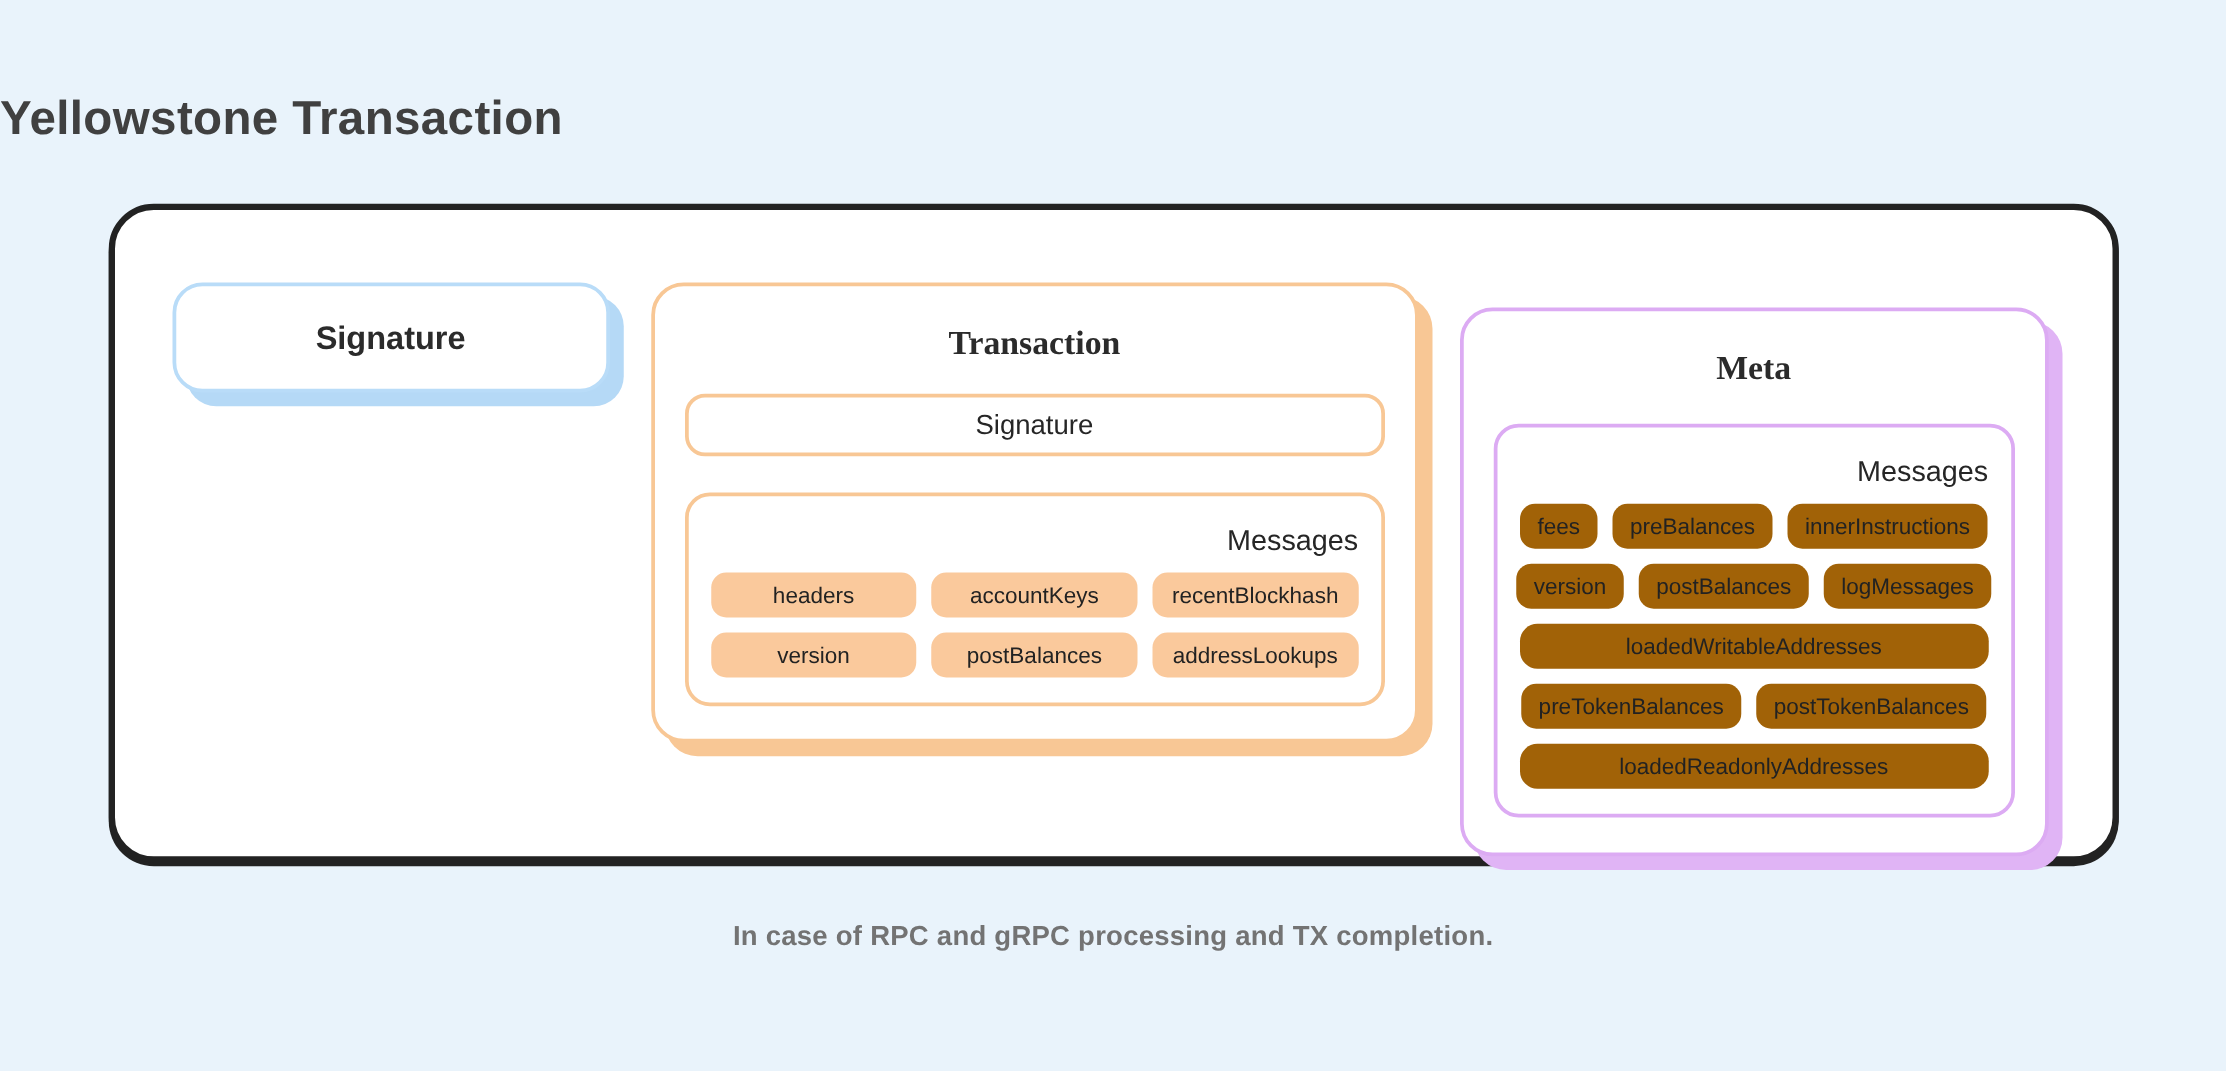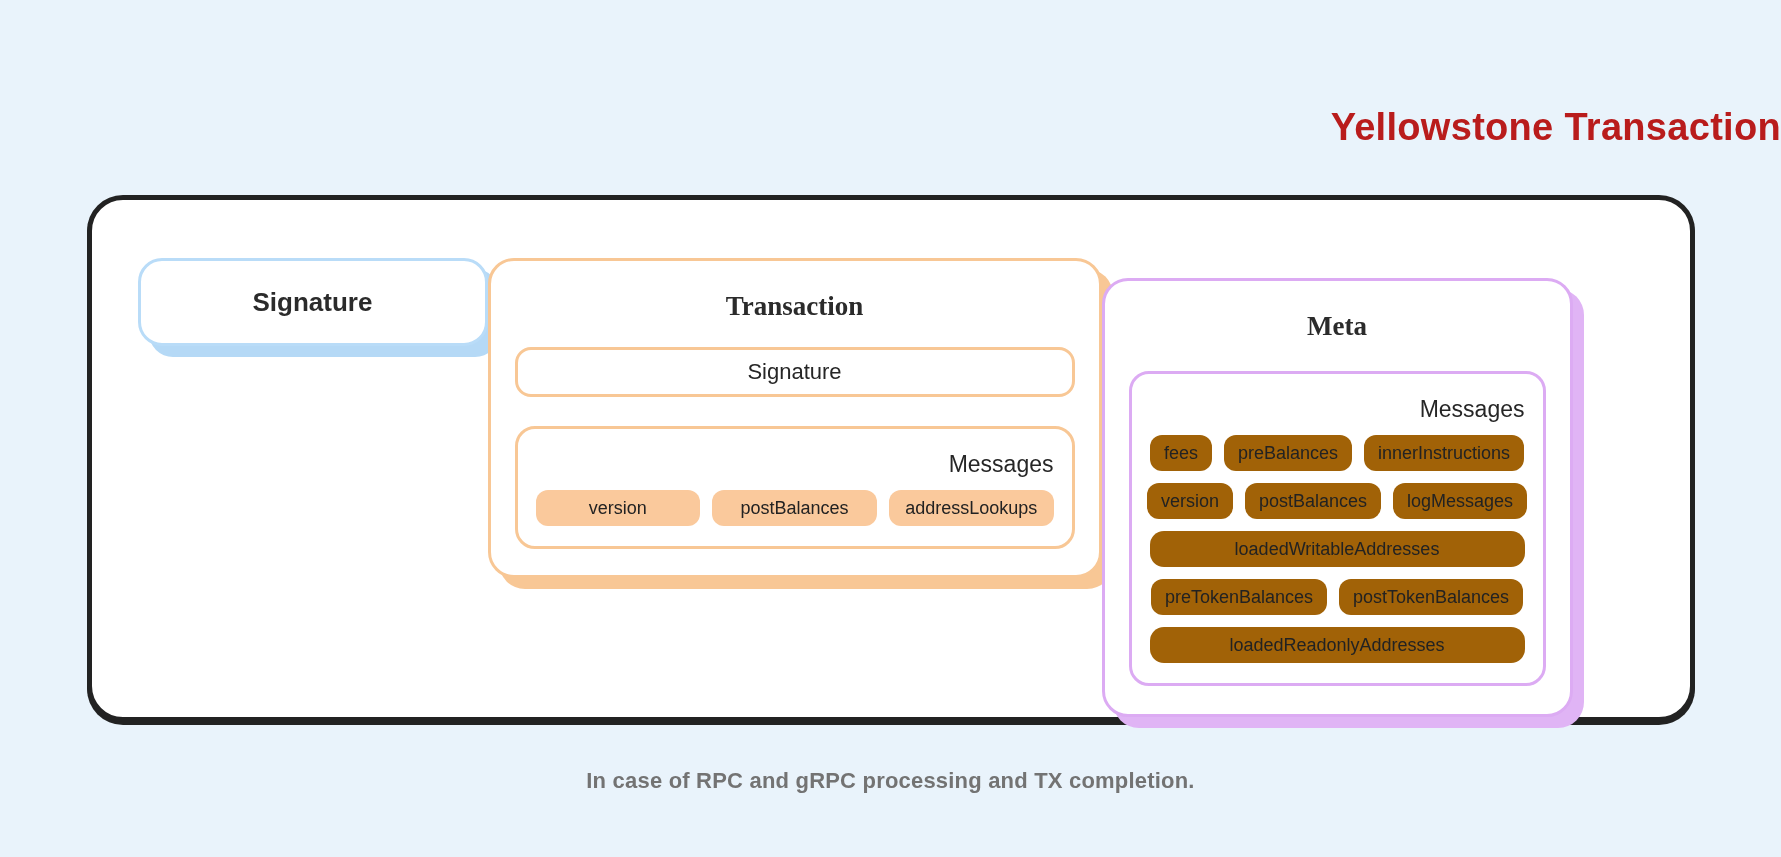--- a/index.html
+++ b/index.html
@@ -8,38 +8,39 @@
   }
   body {
     width: 1781px;
     height: 857px;
     overflow: hidden;
     background: #e9f3fb;
     font-family: "Liberation Sans", sans-serif;
     color: #262626;
   }
   .page-title {
-    padding-top: 106px;
-    text-align: right;
+    padding-top: 74px;
+    text-align: left;
     font-size: 38px;
     font-weight: bold;
     letter-spacing: 0.3px;
-    color: #b91c1c;
+    color: #404040;
   }
   .board {
     box-sizing: border-box;
     width: 1608px;
     height: 527px;
     margin: 46px auto 0 auto;
     background: #ffffff;
     border: 5px solid #222222;
     border-radius: 36px;
     box-shadow: 0 3px 0 #222222;
     display: flex;
     align-items: flex-start;
+    gap: 33px;
     padding: 58px 46px 0 46px;
   }
   .card {
     box-sizing: border-box;
     background: #ffffff;
   }
   .card-blue {
     width: 350px;
     height: 88px;
     border: 3px solid #b9dcf8;
@@ -150,20 +151,25 @@
   <div class="card card-orange">
     <div class="card-title">Transaction</div>
 
     <div class="sub-box-orange sig-row">
       <span>Signature</span>
     </div>
 
     <div class="sub-box-orange msg-box">
       <div class="msg-title">Messages</div>
       <div class="tag-row">
+        <div class="tag tag-orange tag-grow">headers</div>
+        <div class="tag tag-orange tag-grow">accountKeys</div>
+        <div class="tag tag-orange tag-grow">recentBlockhash</div>
+      </div>
+      <div class="tag-row">
         <div class="tag tag-orange tag-grow">version</div>
         <div class="tag tag-orange tag-grow">postBalances</div>
         <div class="tag tag-orange tag-grow">addressLookups</div>
       </div>
     </div>
   </div>
 
   <div class="card card-purple">
     <div class="card-title">Meta</div>
 

